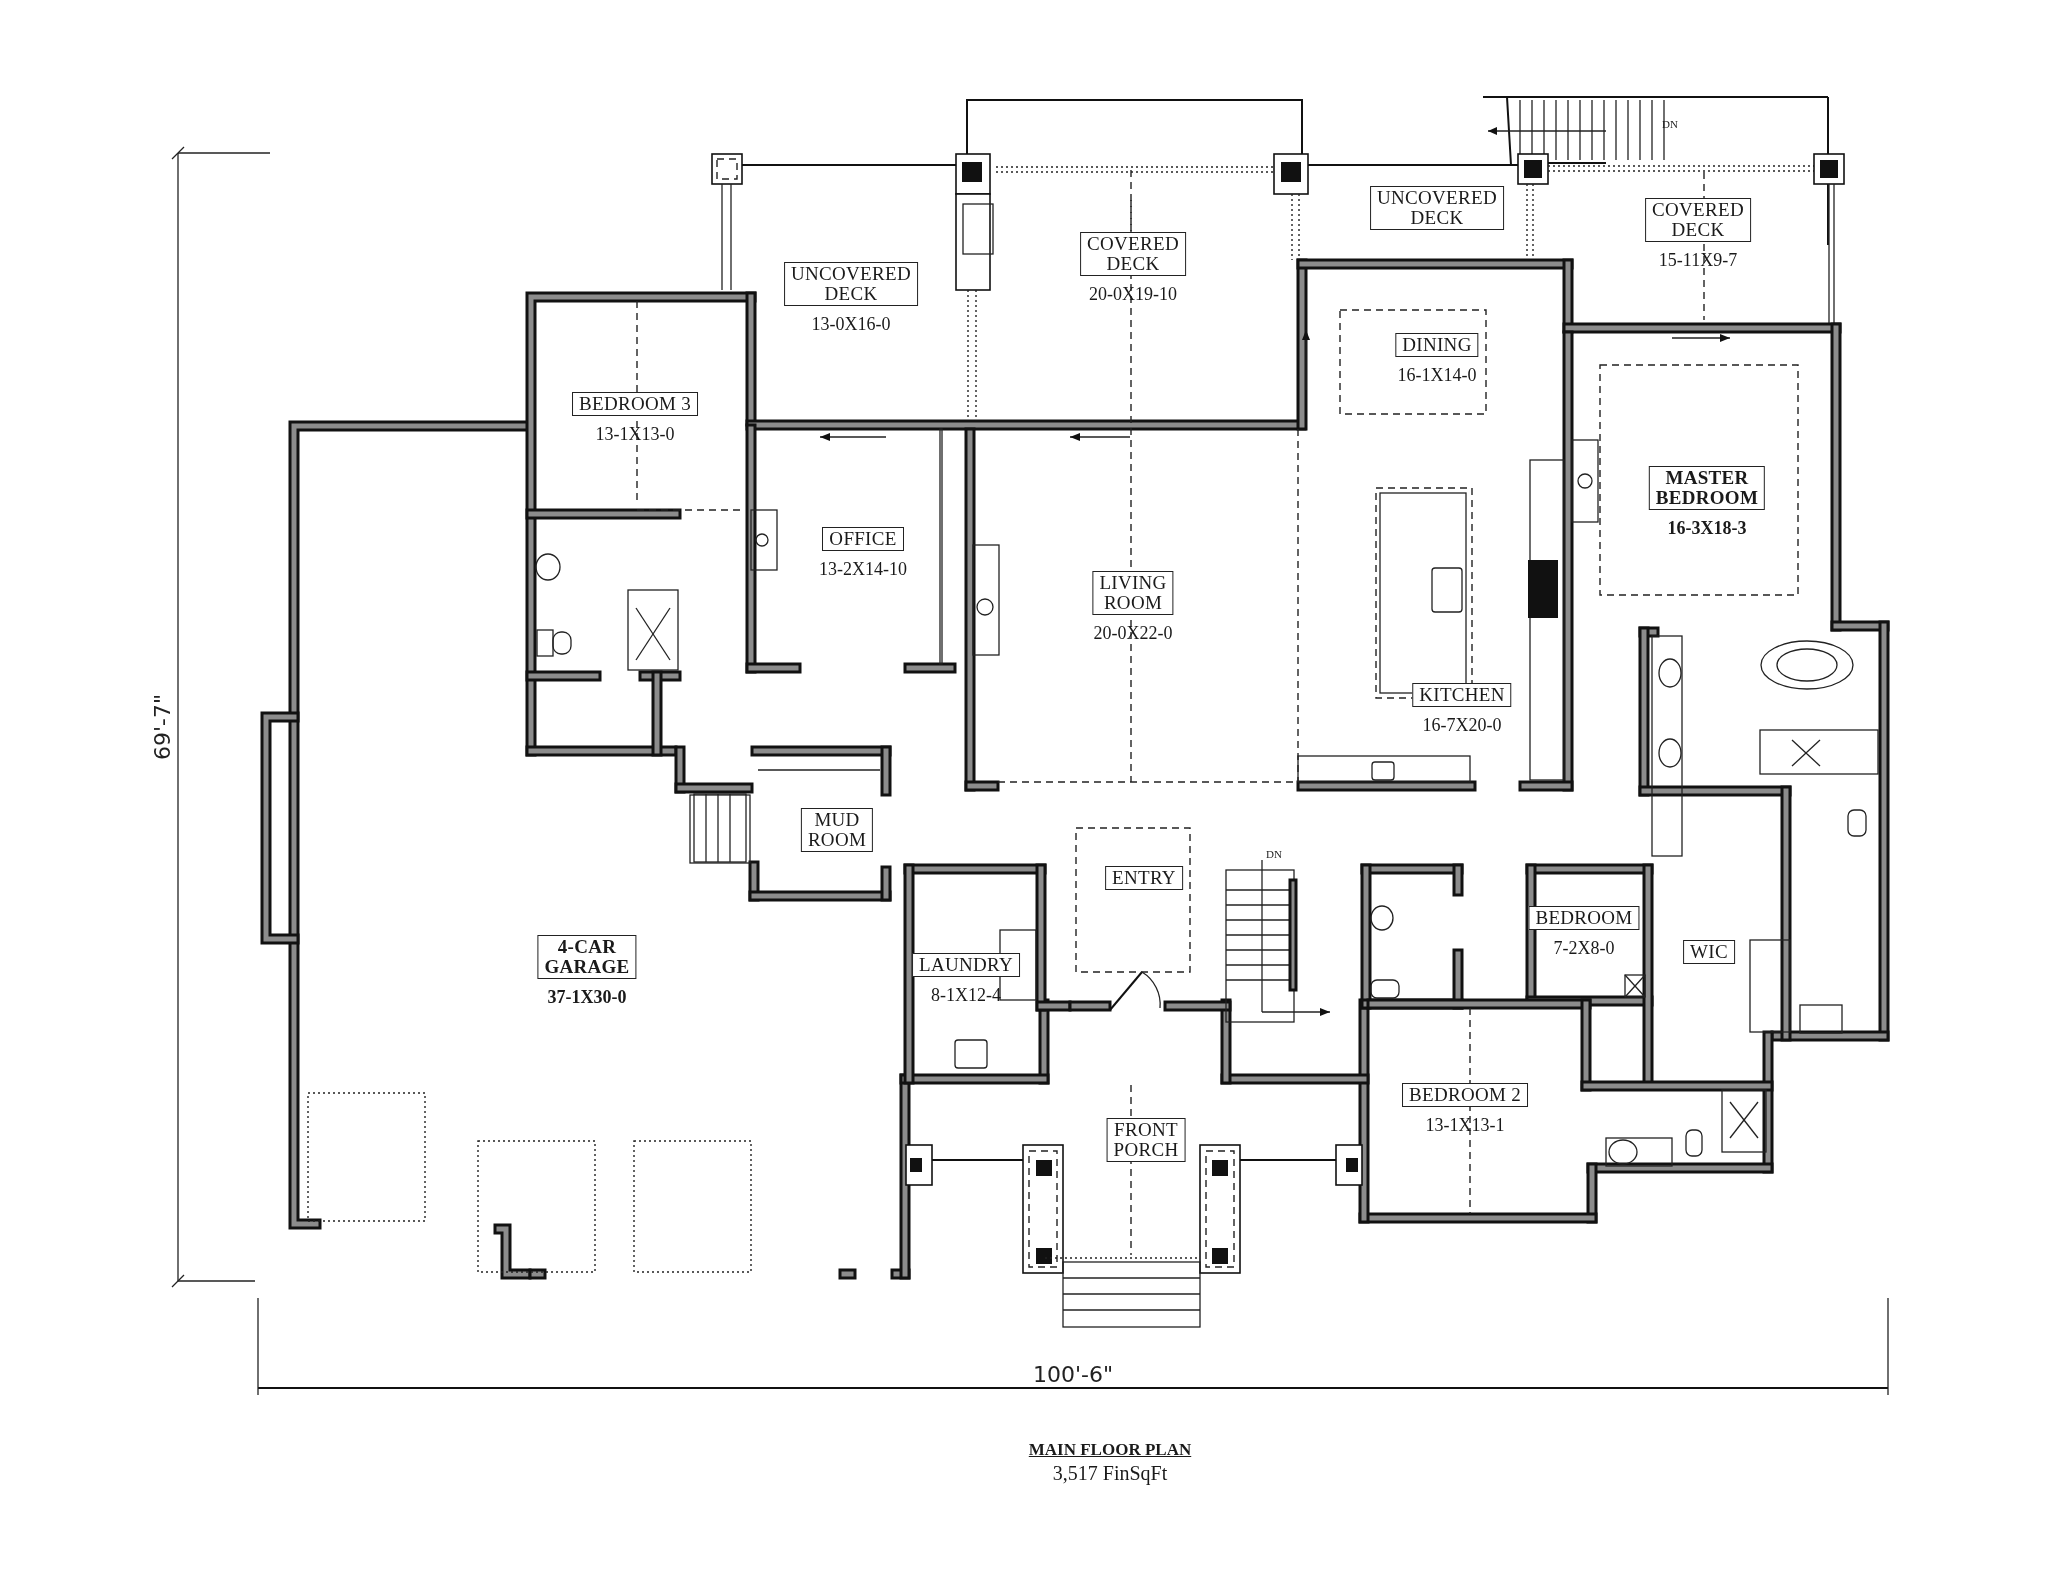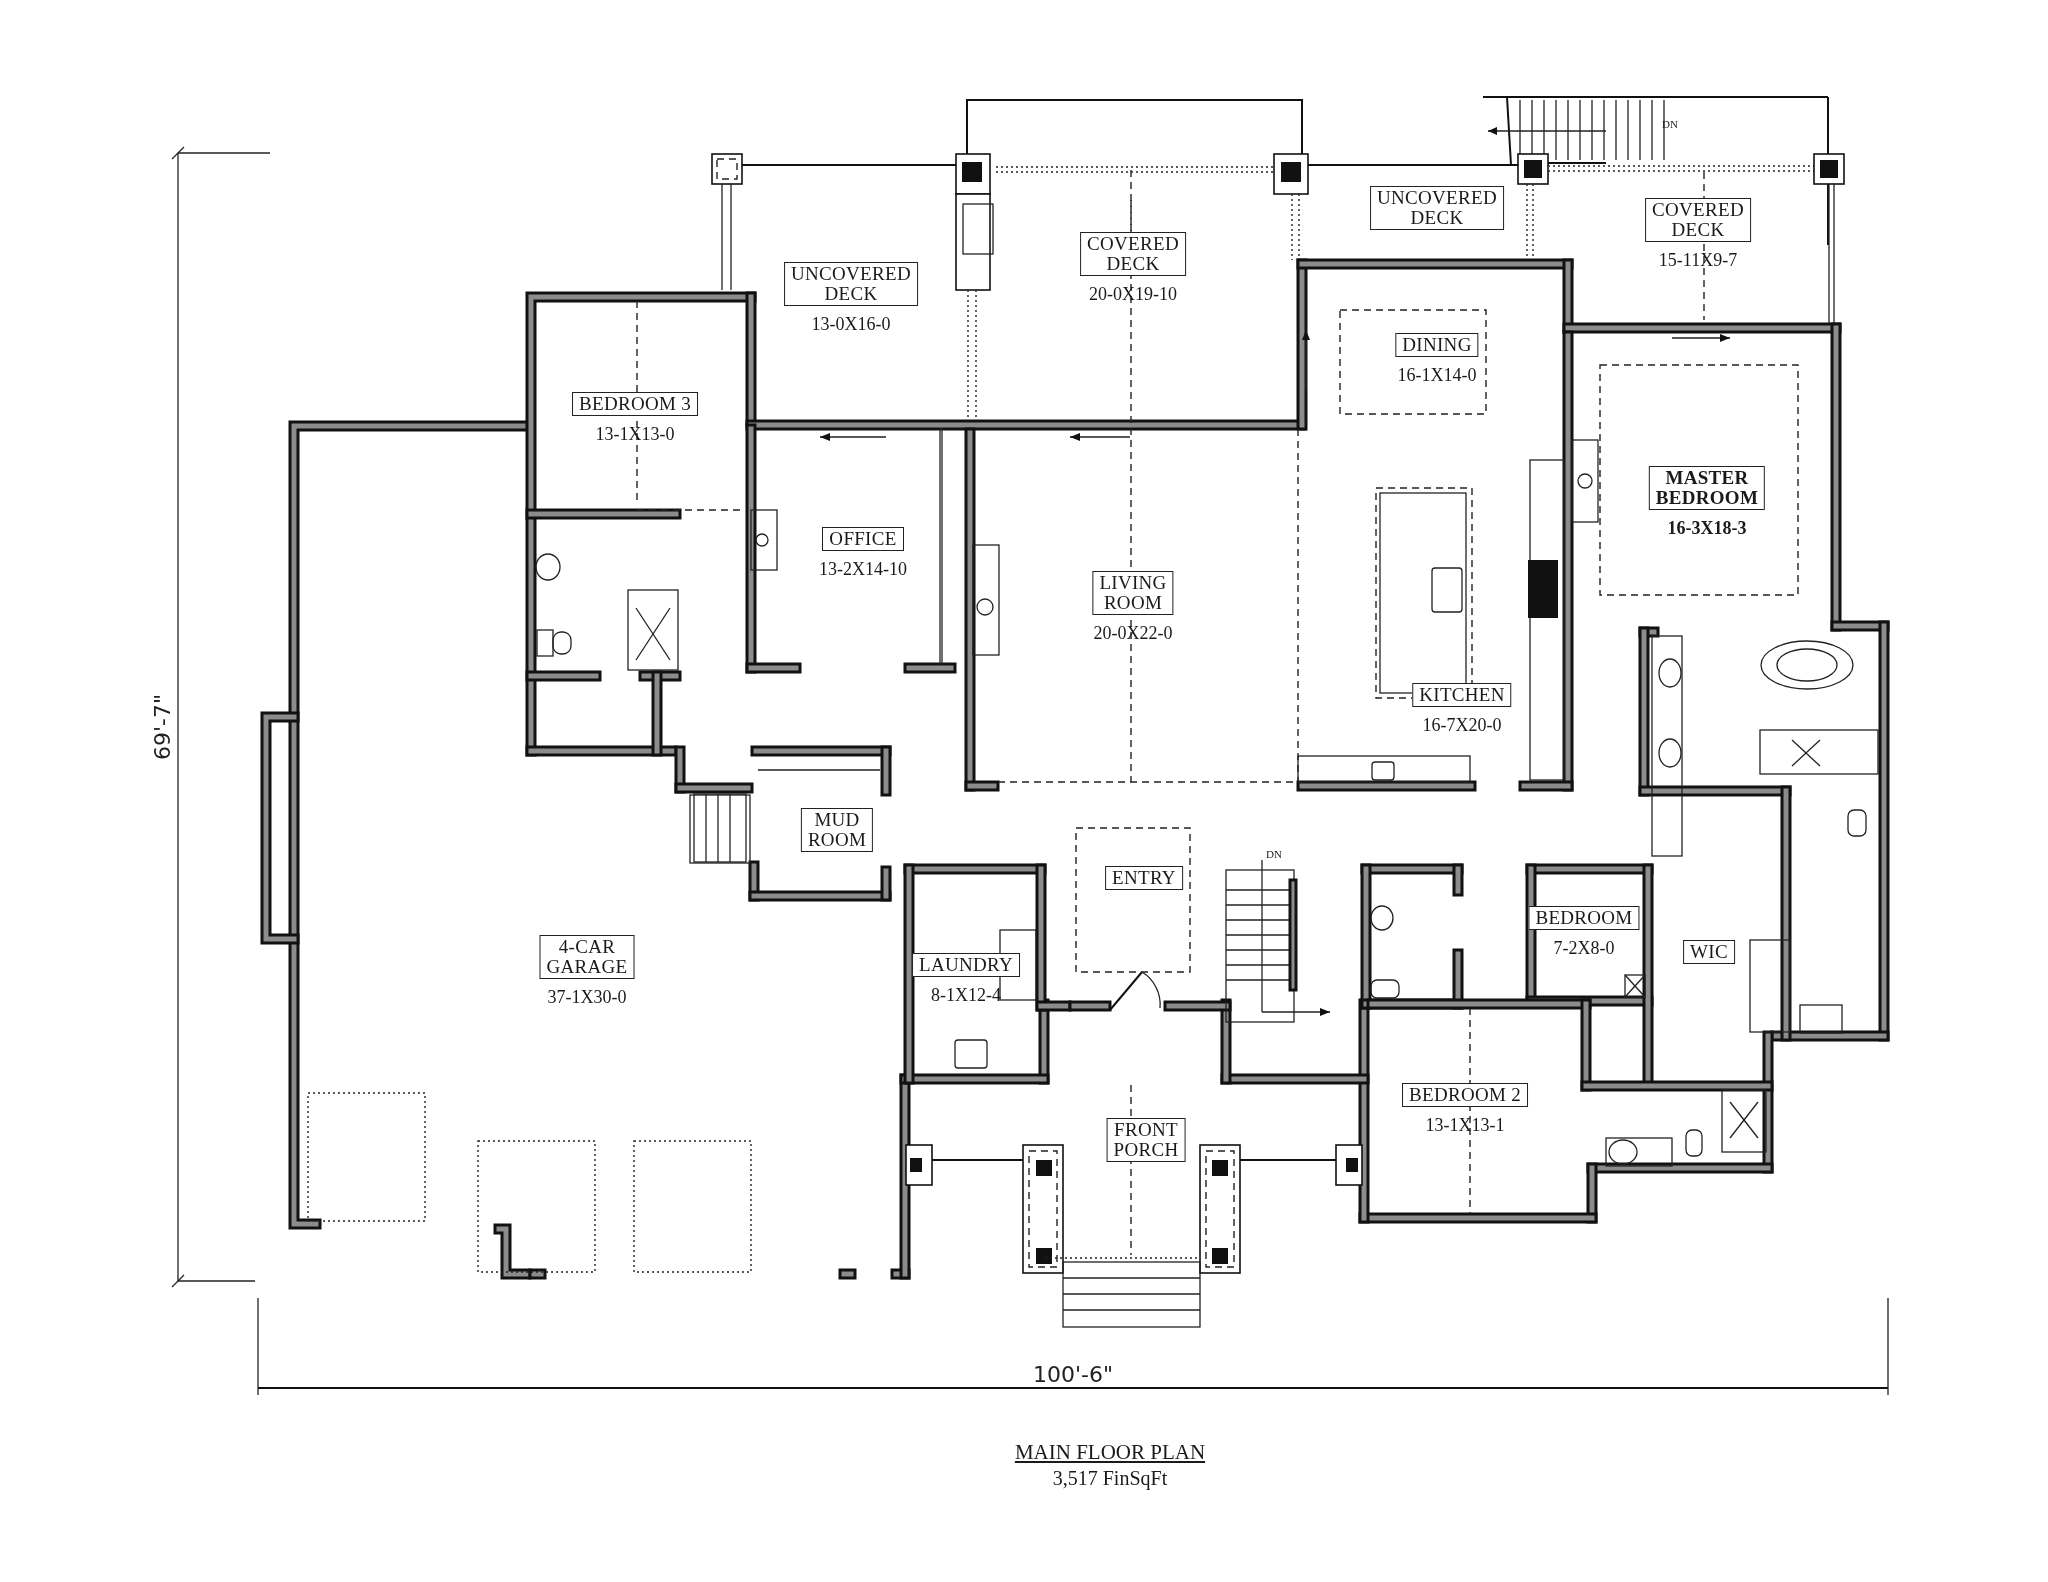--- a/index.html
+++ b/index.html
@@ -12,21 +12,21 @@
   .dot { fill: none; stroke: #222; stroke-width: 1.4; stroke-dasharray: 2 3; }
   .post { fill: #111; }
   .postbox { fill: #fff; stroke: #111; stroke-width: 1.6; }
   .label { position: absolute; transform: translateX(-50%); text-align: center; line-height: 1.05; white-space: nowrap; }
   .label .name { display: inline-block; border: 1.6px solid #222; background: #fff; padding: 1px 6px; font-size: 19px; letter-spacing: 0.3px; }
   .label .dim { display: block; font-size: 18px; margin-top: 9px; }
   .dimtext { position: absolute; font-family: "DejaVu Sans", sans-serif; font-size: 22px; color: #222; }
   .dimtext.vertical { transform: rotate(-90deg); transform-origin: left top; }
   .dn { position: absolute; font-size: 11px; }
   .footer { position: absolute; left: 1110px; transform: translateX(-50%); text-align: center; }
-  .footer .title { font-size: 21px; text-decoration: underline; display: block; }
+  .footer .title { font-size: 17px; text-decoration: underline; display: block; font-weight: bold; }
   .footer .sqft { font-size: 20px; display: block; margin-top: 2px; }
 </style>
 </head>
 <body>
 
 <svg id="plan" viewBox="0 0 2048 1582" xmlns="http://www.w3.org/2000/svg">
 
   <g>
     <line class="hair" x1="178" y1="153" x2="178" y2="1281"></line>
     <line class="hair" x1="178" y1="153" x2="270" y2="153"></line>
@@ -348,21 +348,21 @@
 <div class="label" style="left:837px; top:808px;">
   <span class="name"><span>MUD</span><br><span>ROOM</span></span>
 </div>
 <div class="label" style="left:1128px; top:866px;padding-left:32px;">
   <span class="name">ENTRY</span>
 </div>
 <div class="label" style="left:966px; top:953px;">
   <span class="name">LAUNDRY</span>
   <span class="dim">8-1X12-4</span>
 </div>
-<div class="label" style="left:587px; top:935px;">
+<div class="label" style="left:587px; top:935px;font-weight:bold;">
   <span class="name"><span>4-CAR</span><br><span>GARAGE</span></span>
   <span class="dim">37-1X30-0</span>
 </div>
 <div class="label" style="left:1146px; top:1118px;">
   <span class="name"><span>FRONT</span><br><span>PORCH</span></span>
 </div>
 <div class="label" style="left:1584px; top:906px;">
   <span class="name">BEDROOM</span>
   <span class="dim">7-2X8-0</span>
 </div>

